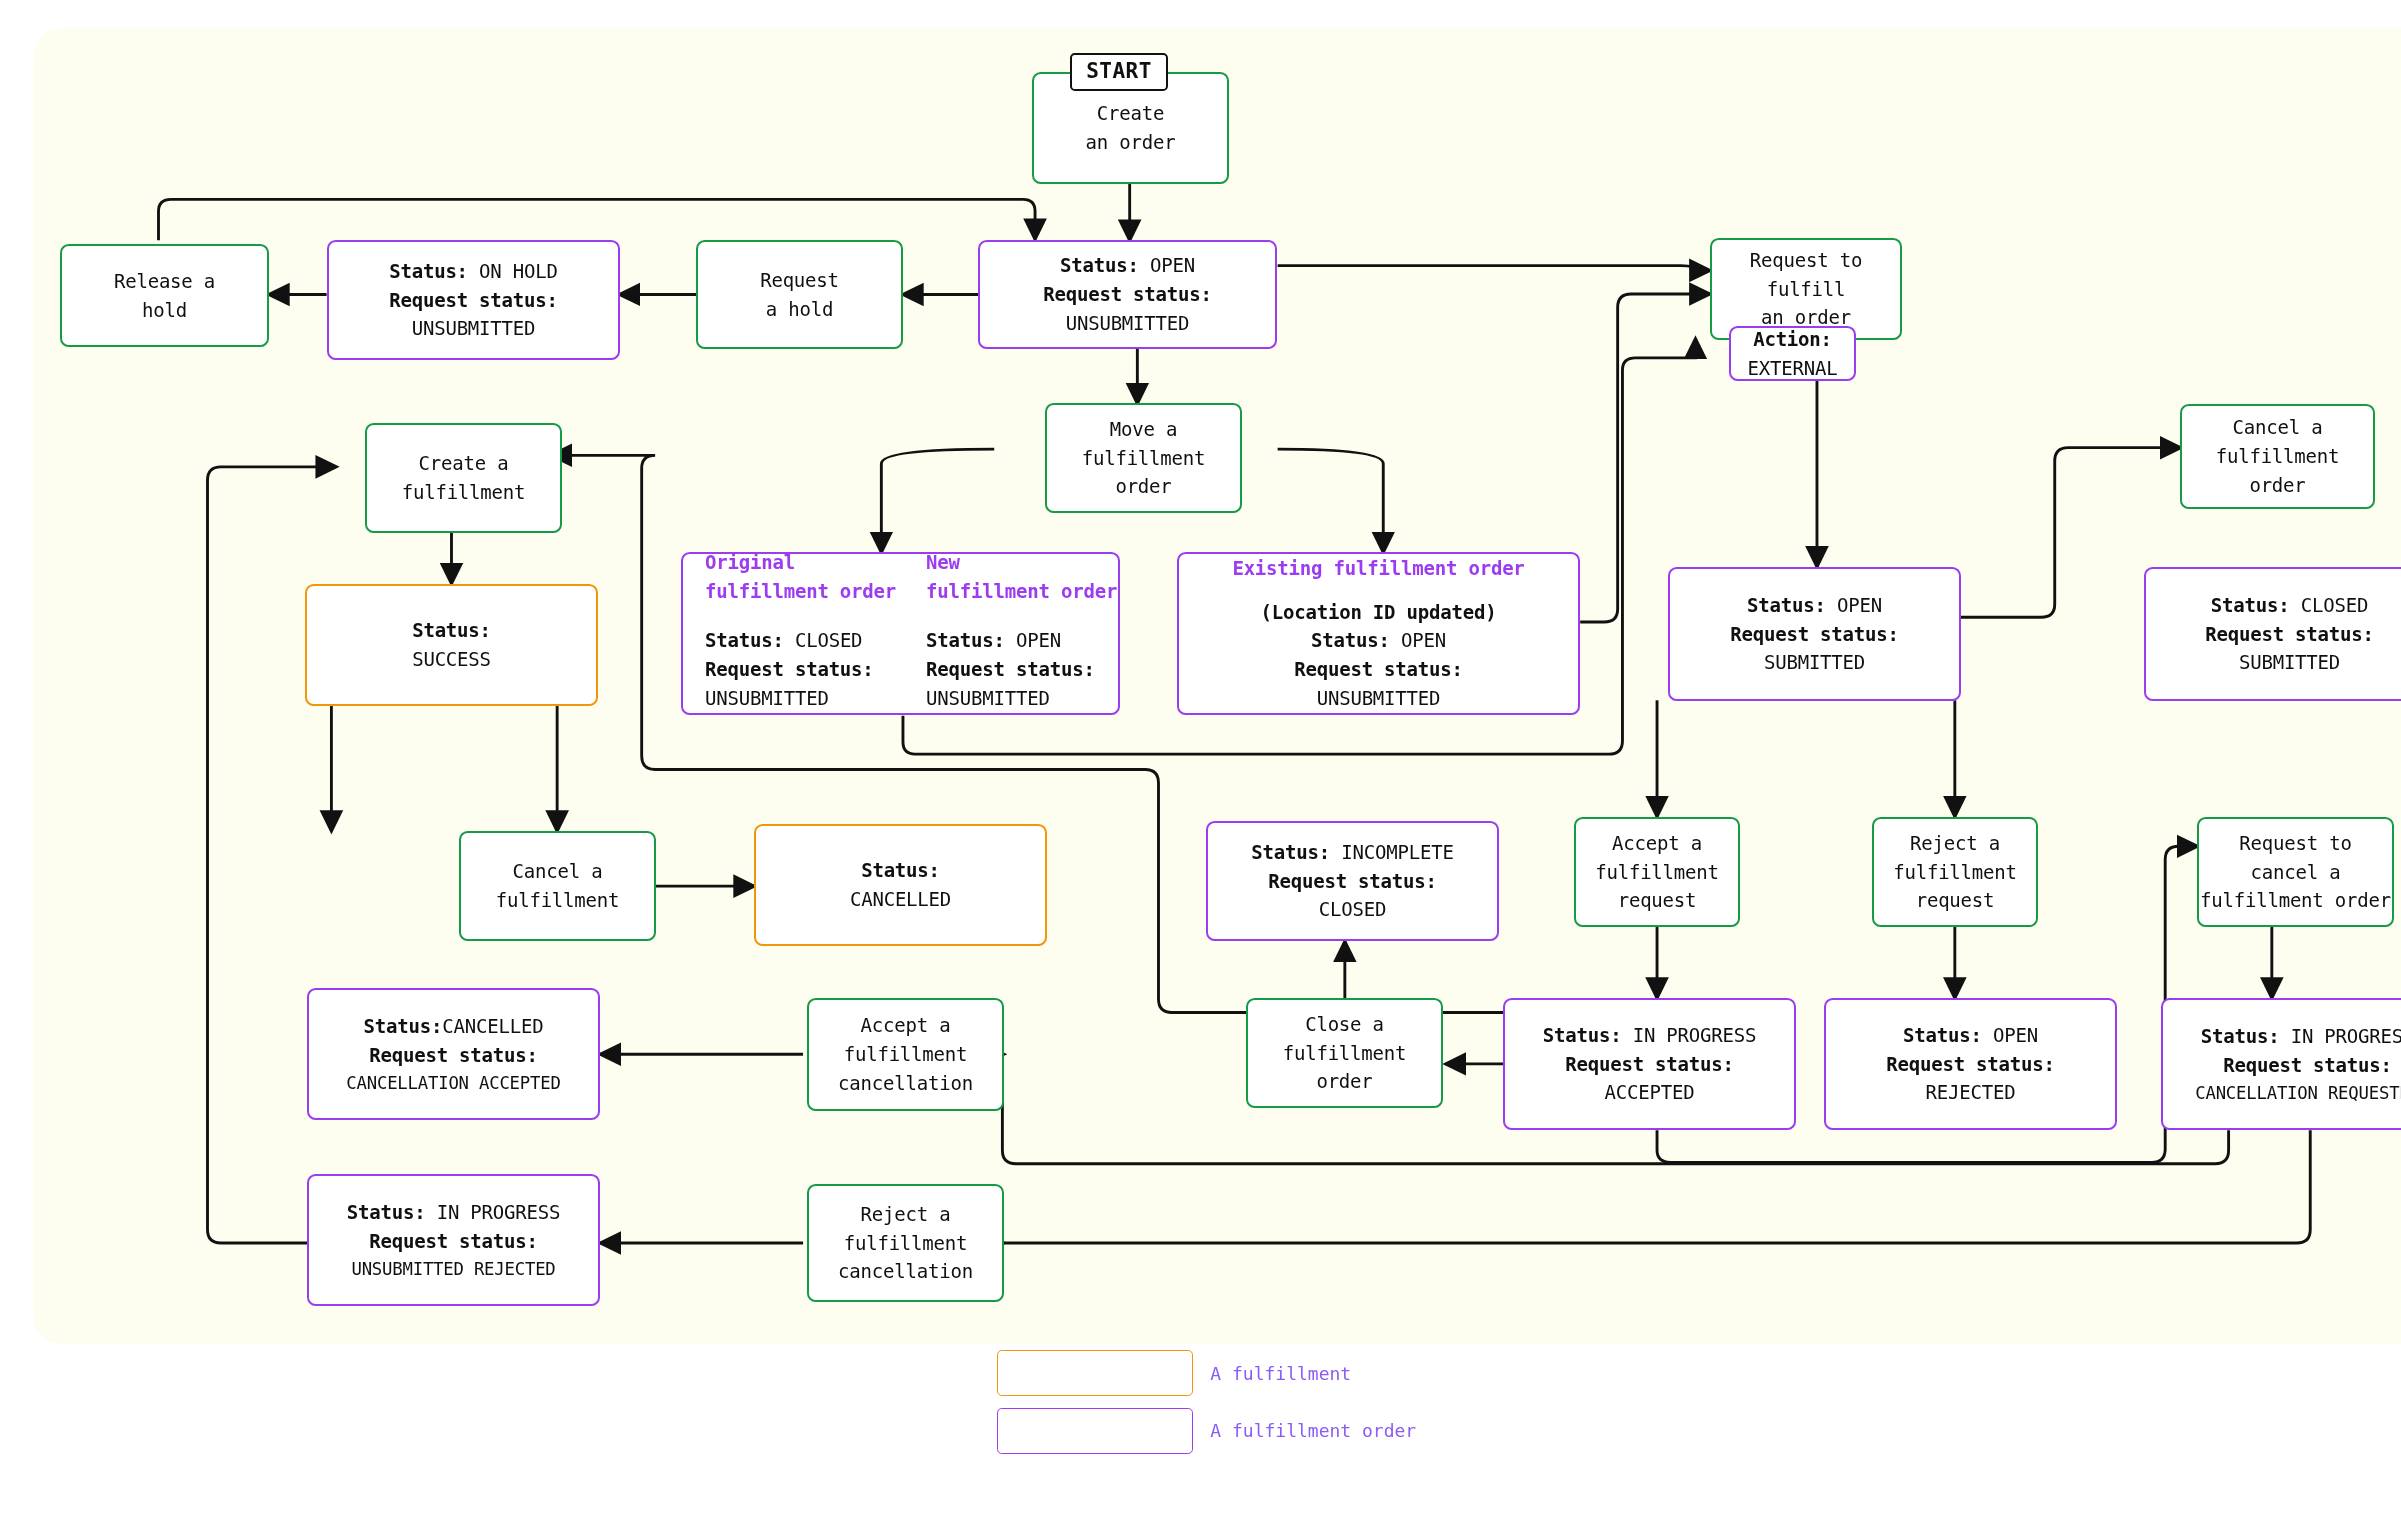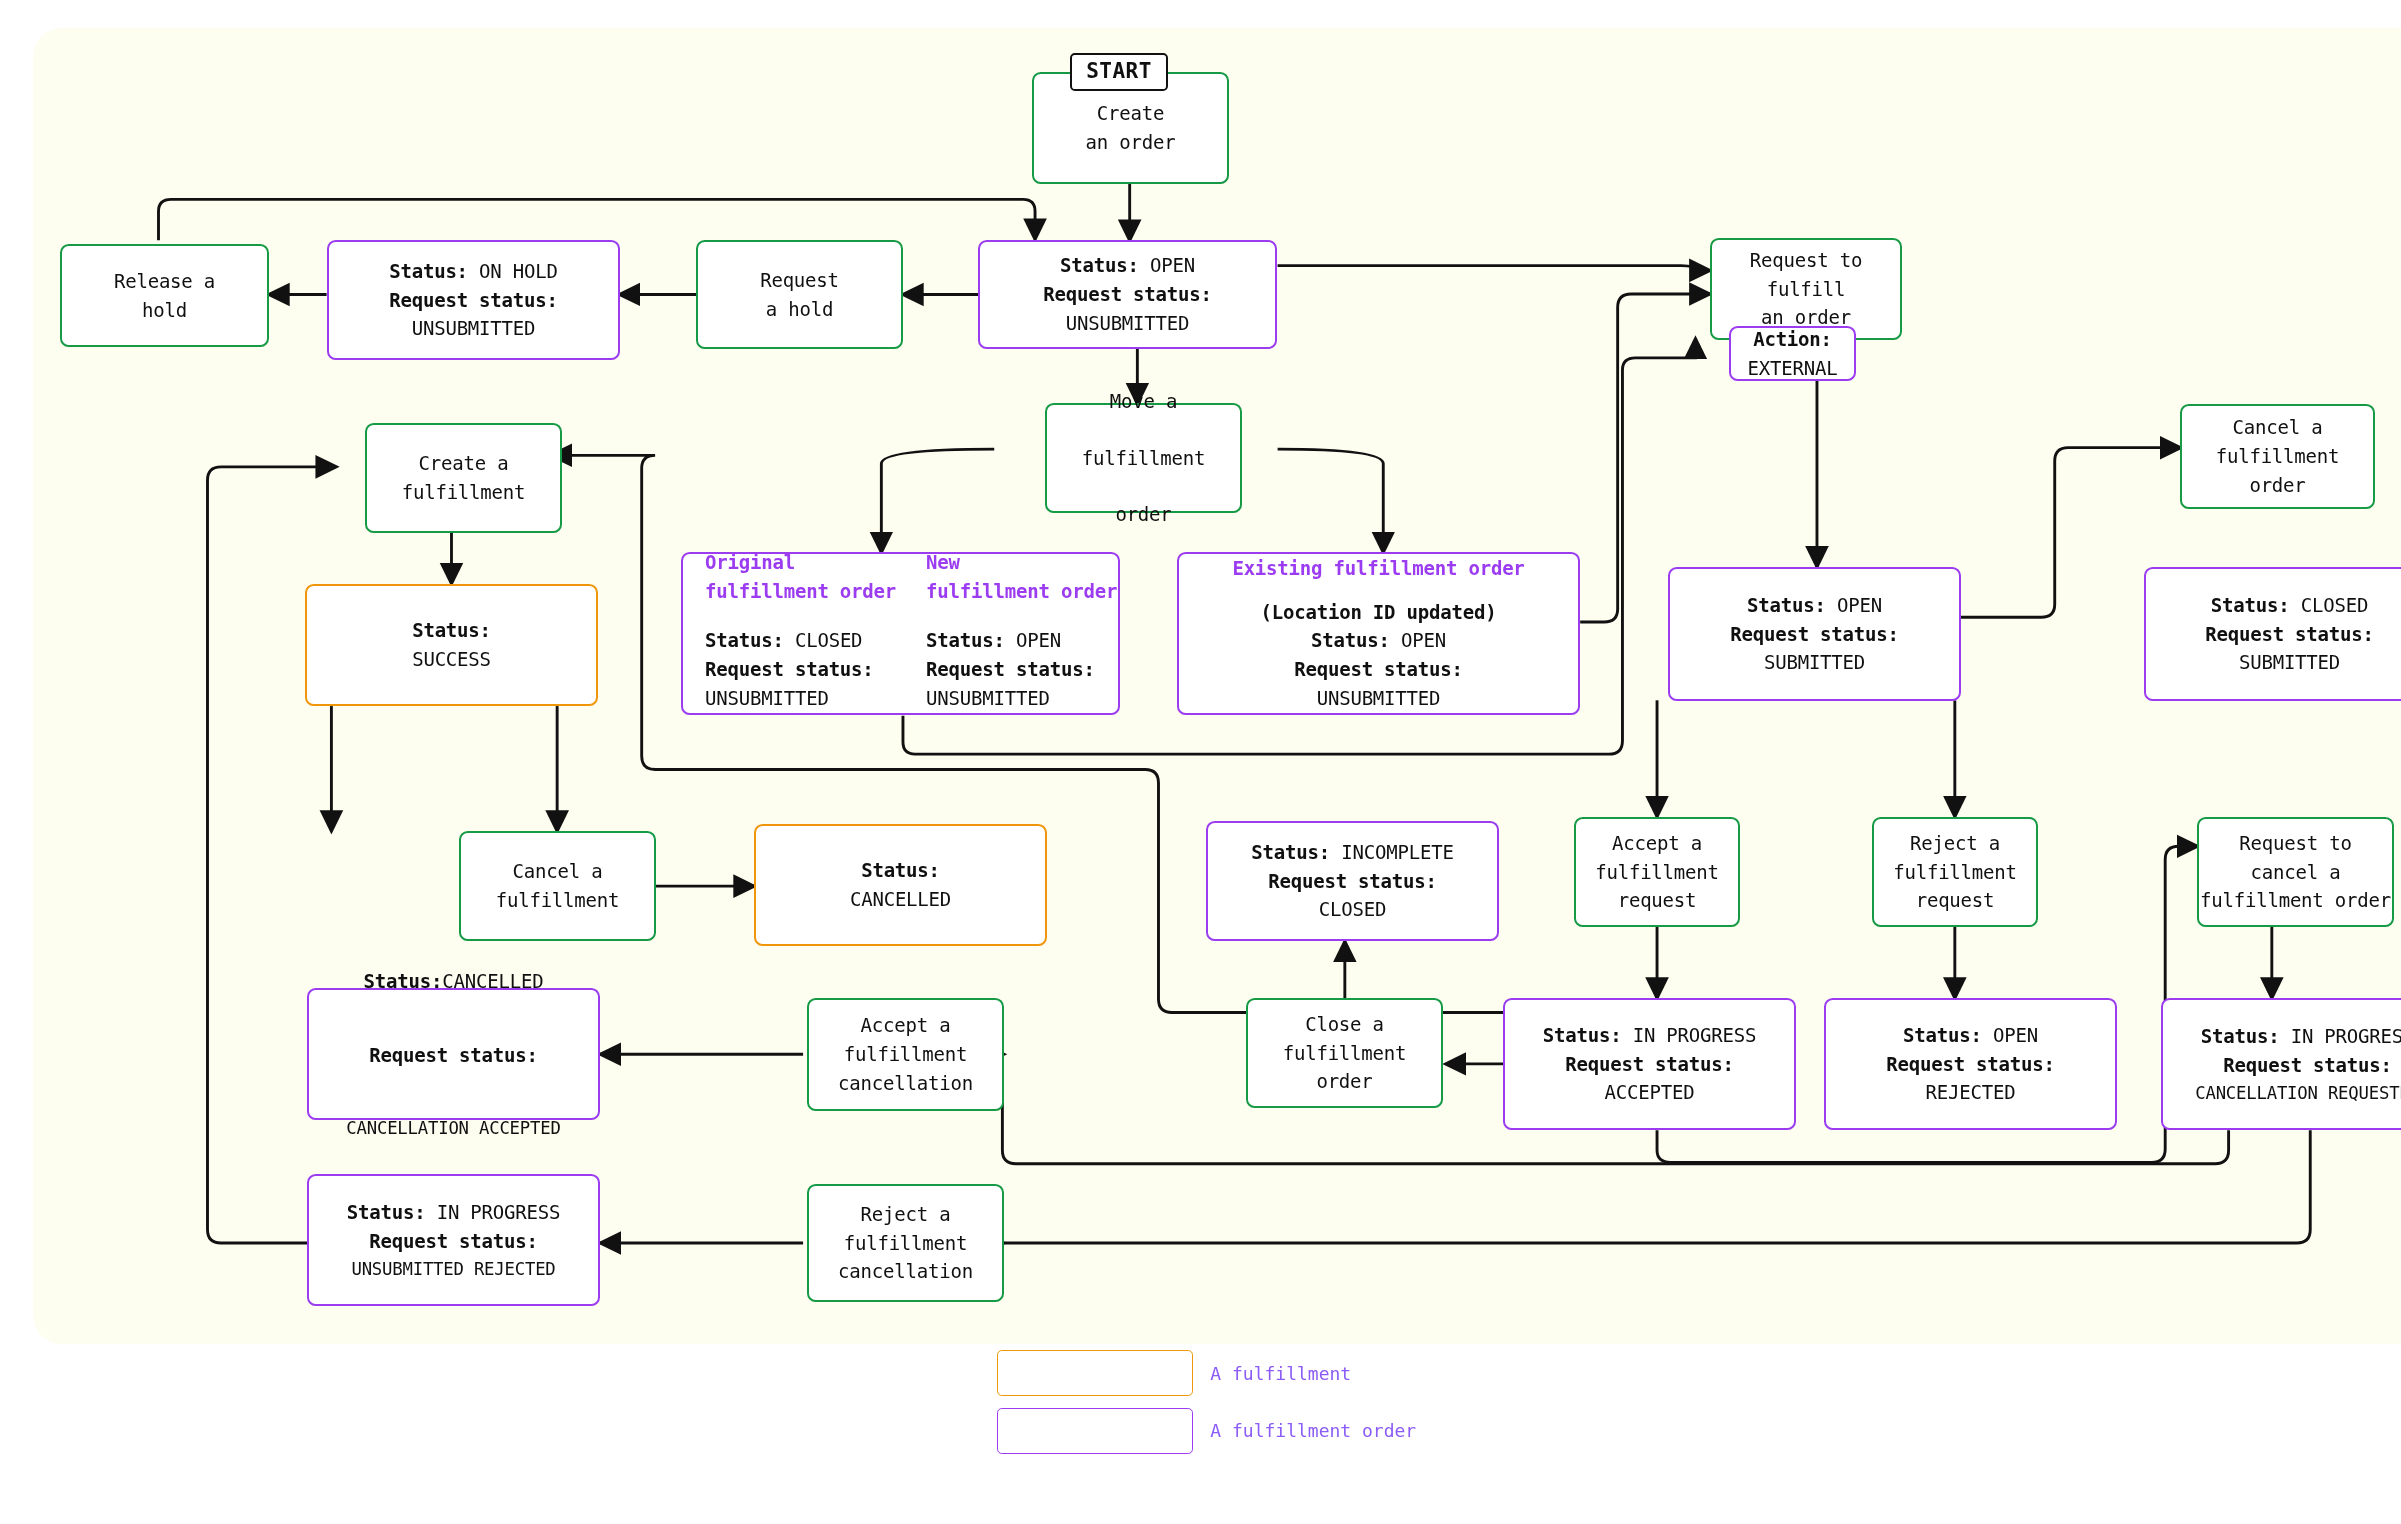--- a/index.html
+++ b/index.html
@@ -139,21 +139,21 @@
     <span class="ln"><b>Status:</b><span> ON HOLD</span></span>
     <span class="ln"><b>Request status:</b></span>
     <span class="ln">UNSUBMITTED</span>
   </div>
 
   <div class="node green" style="left:60px;top:244px;width:209px;height:103px;">
     <span class="ln">Release a</span>
     <span class="ln">hold</span>
   </div>
 
-  <div class="node green" style="left:1045px;top:403px;width:197px;height:110px;gap:28px;">
+  <div class="node green" style="left:1045px;top:403px;width:197px;height:110px;">
     <span class="ln">Move a</span>
     <span class="ln">fulfillment</span>
     <span class="ln">order</span>
   </div>
 
   <div class="node purple twocol" style="left:681px;top:552px;width:439px;height:163px;">
     <div class="col">
       <span class="ln pv">Original</span>
       <span class="ln pv">fulfillment order</span>
       <span class="gap"></span>
@@ -283,21 +283,21 @@
     <span class="ln">fulfillment</span>
     <span class="ln">cancellation</span>
   </div>
 
   <div class="node green" style="left:807px;top:1184px;width:197px;height:118px;">
     <span class="ln">Reject a</span>
     <span class="ln">fulfillment</span>
     <span class="ln">cancellation</span>
   </div>
 
-  <div class="node purple" style="left:307px;top:988px;width:293px;height:132px;gap:45px;">
+  <div class="node purple" style="left:307px;top:988px;width:293px;height:132px;">
     <span class="ln"><b>Status:</b><span>CANCELLED</span></span>
     <span class="ln"><b>Request status:</b></span>
     <span class="ln" style="font-size:17.3px;">CANCELLATION ACCEPTED</span>
   </div>
 
   <div class="node purple" style="left:307px;top:1174px;width:293px;height:132px;">
     <span class="ln"><b>Status:</b><span> IN PROGRESS</span></span>
     <span class="ln"><b>Request status:</b></span>
     <span class="ln" style="font-size:17.3px;">UNSUBMITTED REJECTED</span>
   </div>

